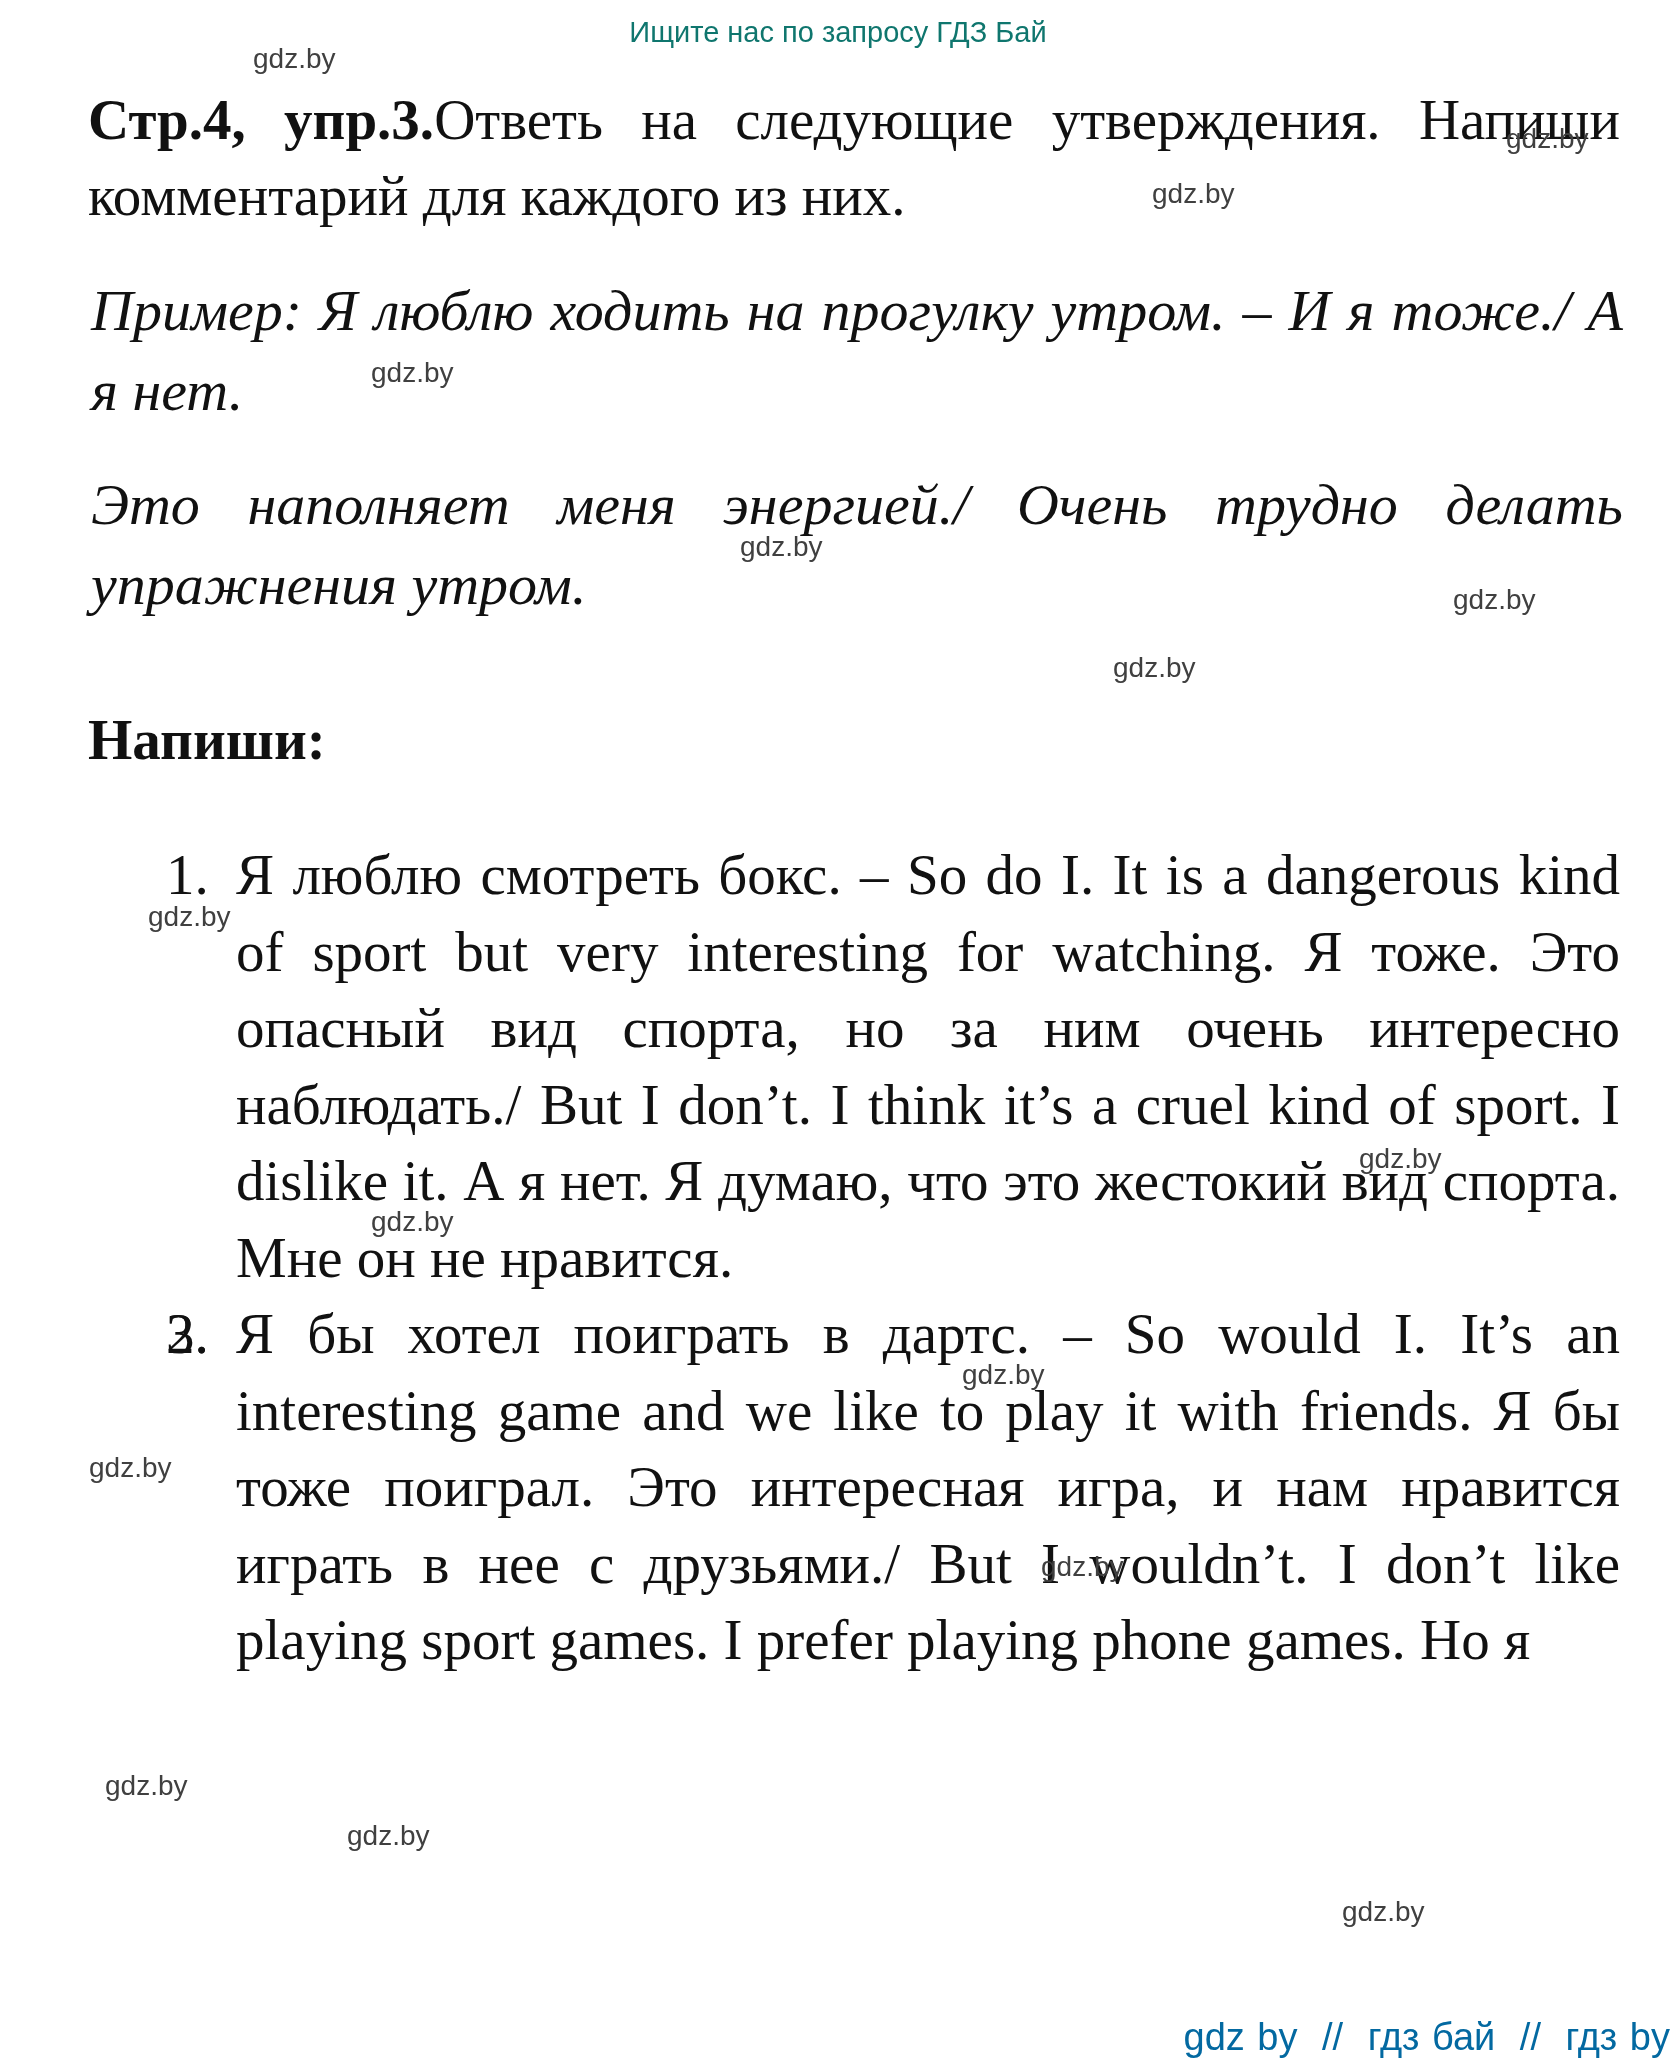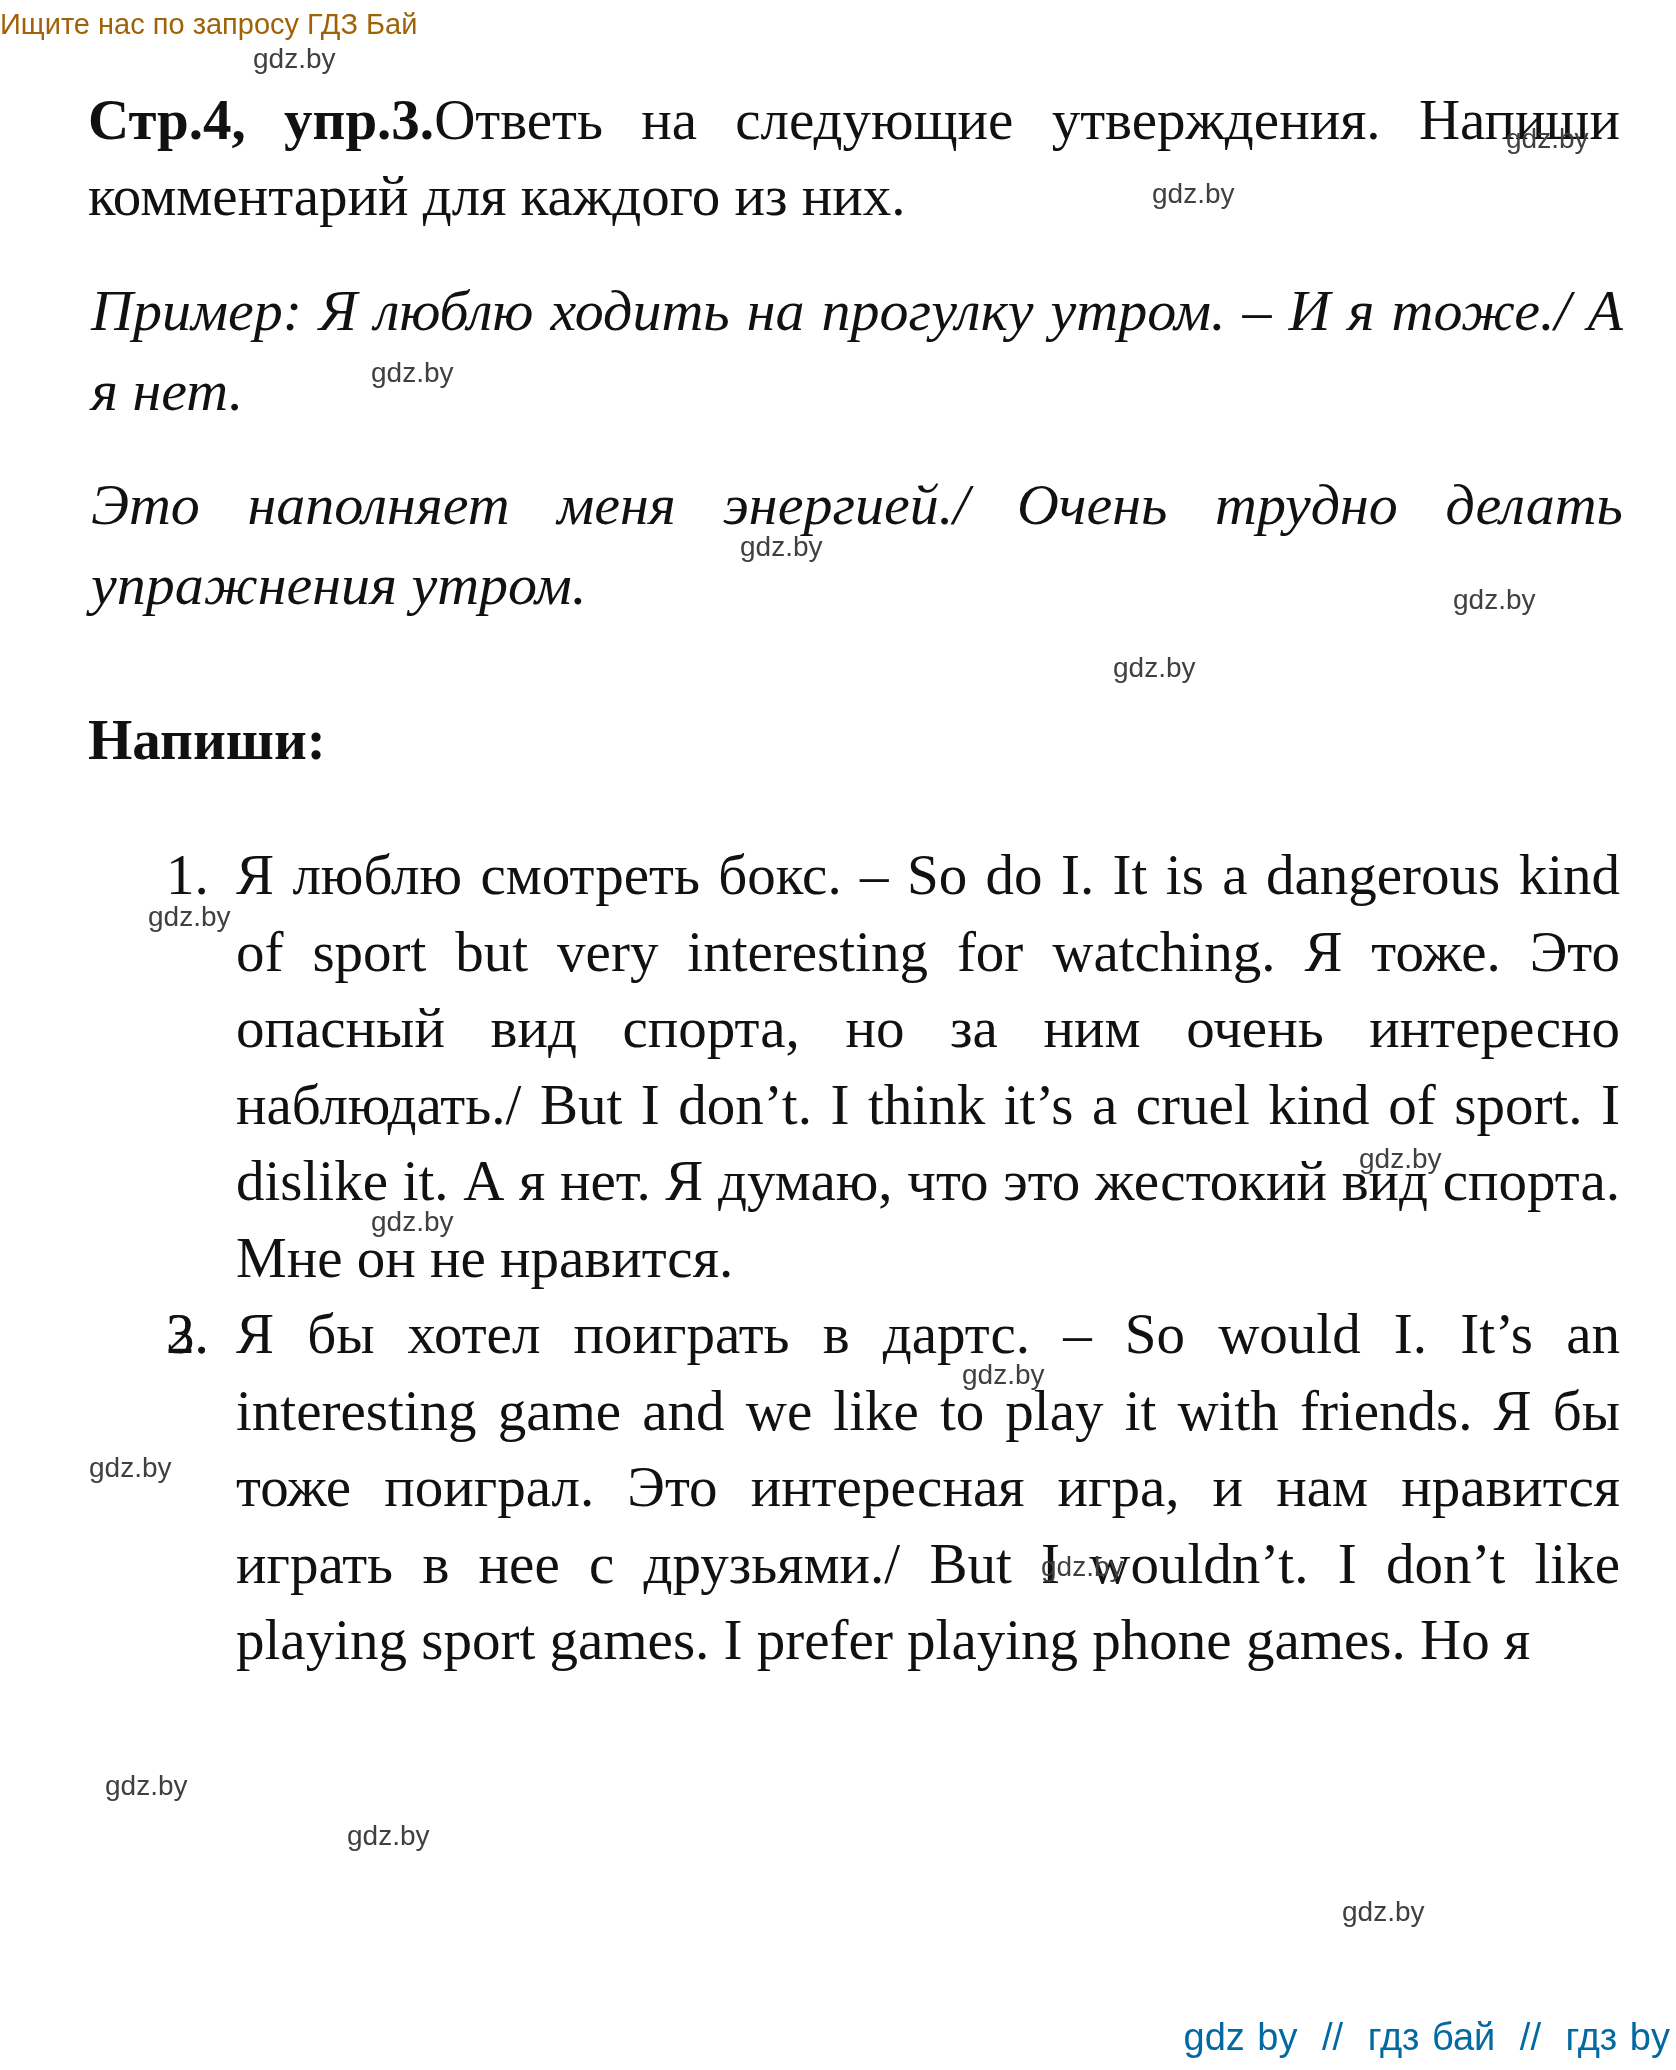--- a/index.html
+++ b/index.html
@@ -1,20 +1,20 @@
 <!DOCTYPE html>
 <html><head>
 <meta charset="utf-8">
 <style>
   html, body { margin: 0; padding: 0; background: #ffffff; }
   body { width: 1676px; height: 2070px; position: relative; overflow: hidden; }
   .top-banner {
-    position: absolute; left: 0; top: 8px; width: 1676px; text-align: left;
+    position: absolute; left: 0; top: 16px; width: 1676px; text-align: center;
     font-family: "Liberation Sans", sans-serif; font-size: 29px; line-height: 32px;
-    padding-top: 0px; color: #a16207;
+    padding-top: 0px; color: #0f766e;
   }
   .page {
     position: absolute; left: 88px; top: 82px; width: 1532px;
     font-family: "Liberation Serif", serif; color: #111111;
   }
   .title {
     font-size: 57px; line-height: 76px; text-align: justify; margin: 0;
   }
   .title b { font-weight: bold; }
   .example {

